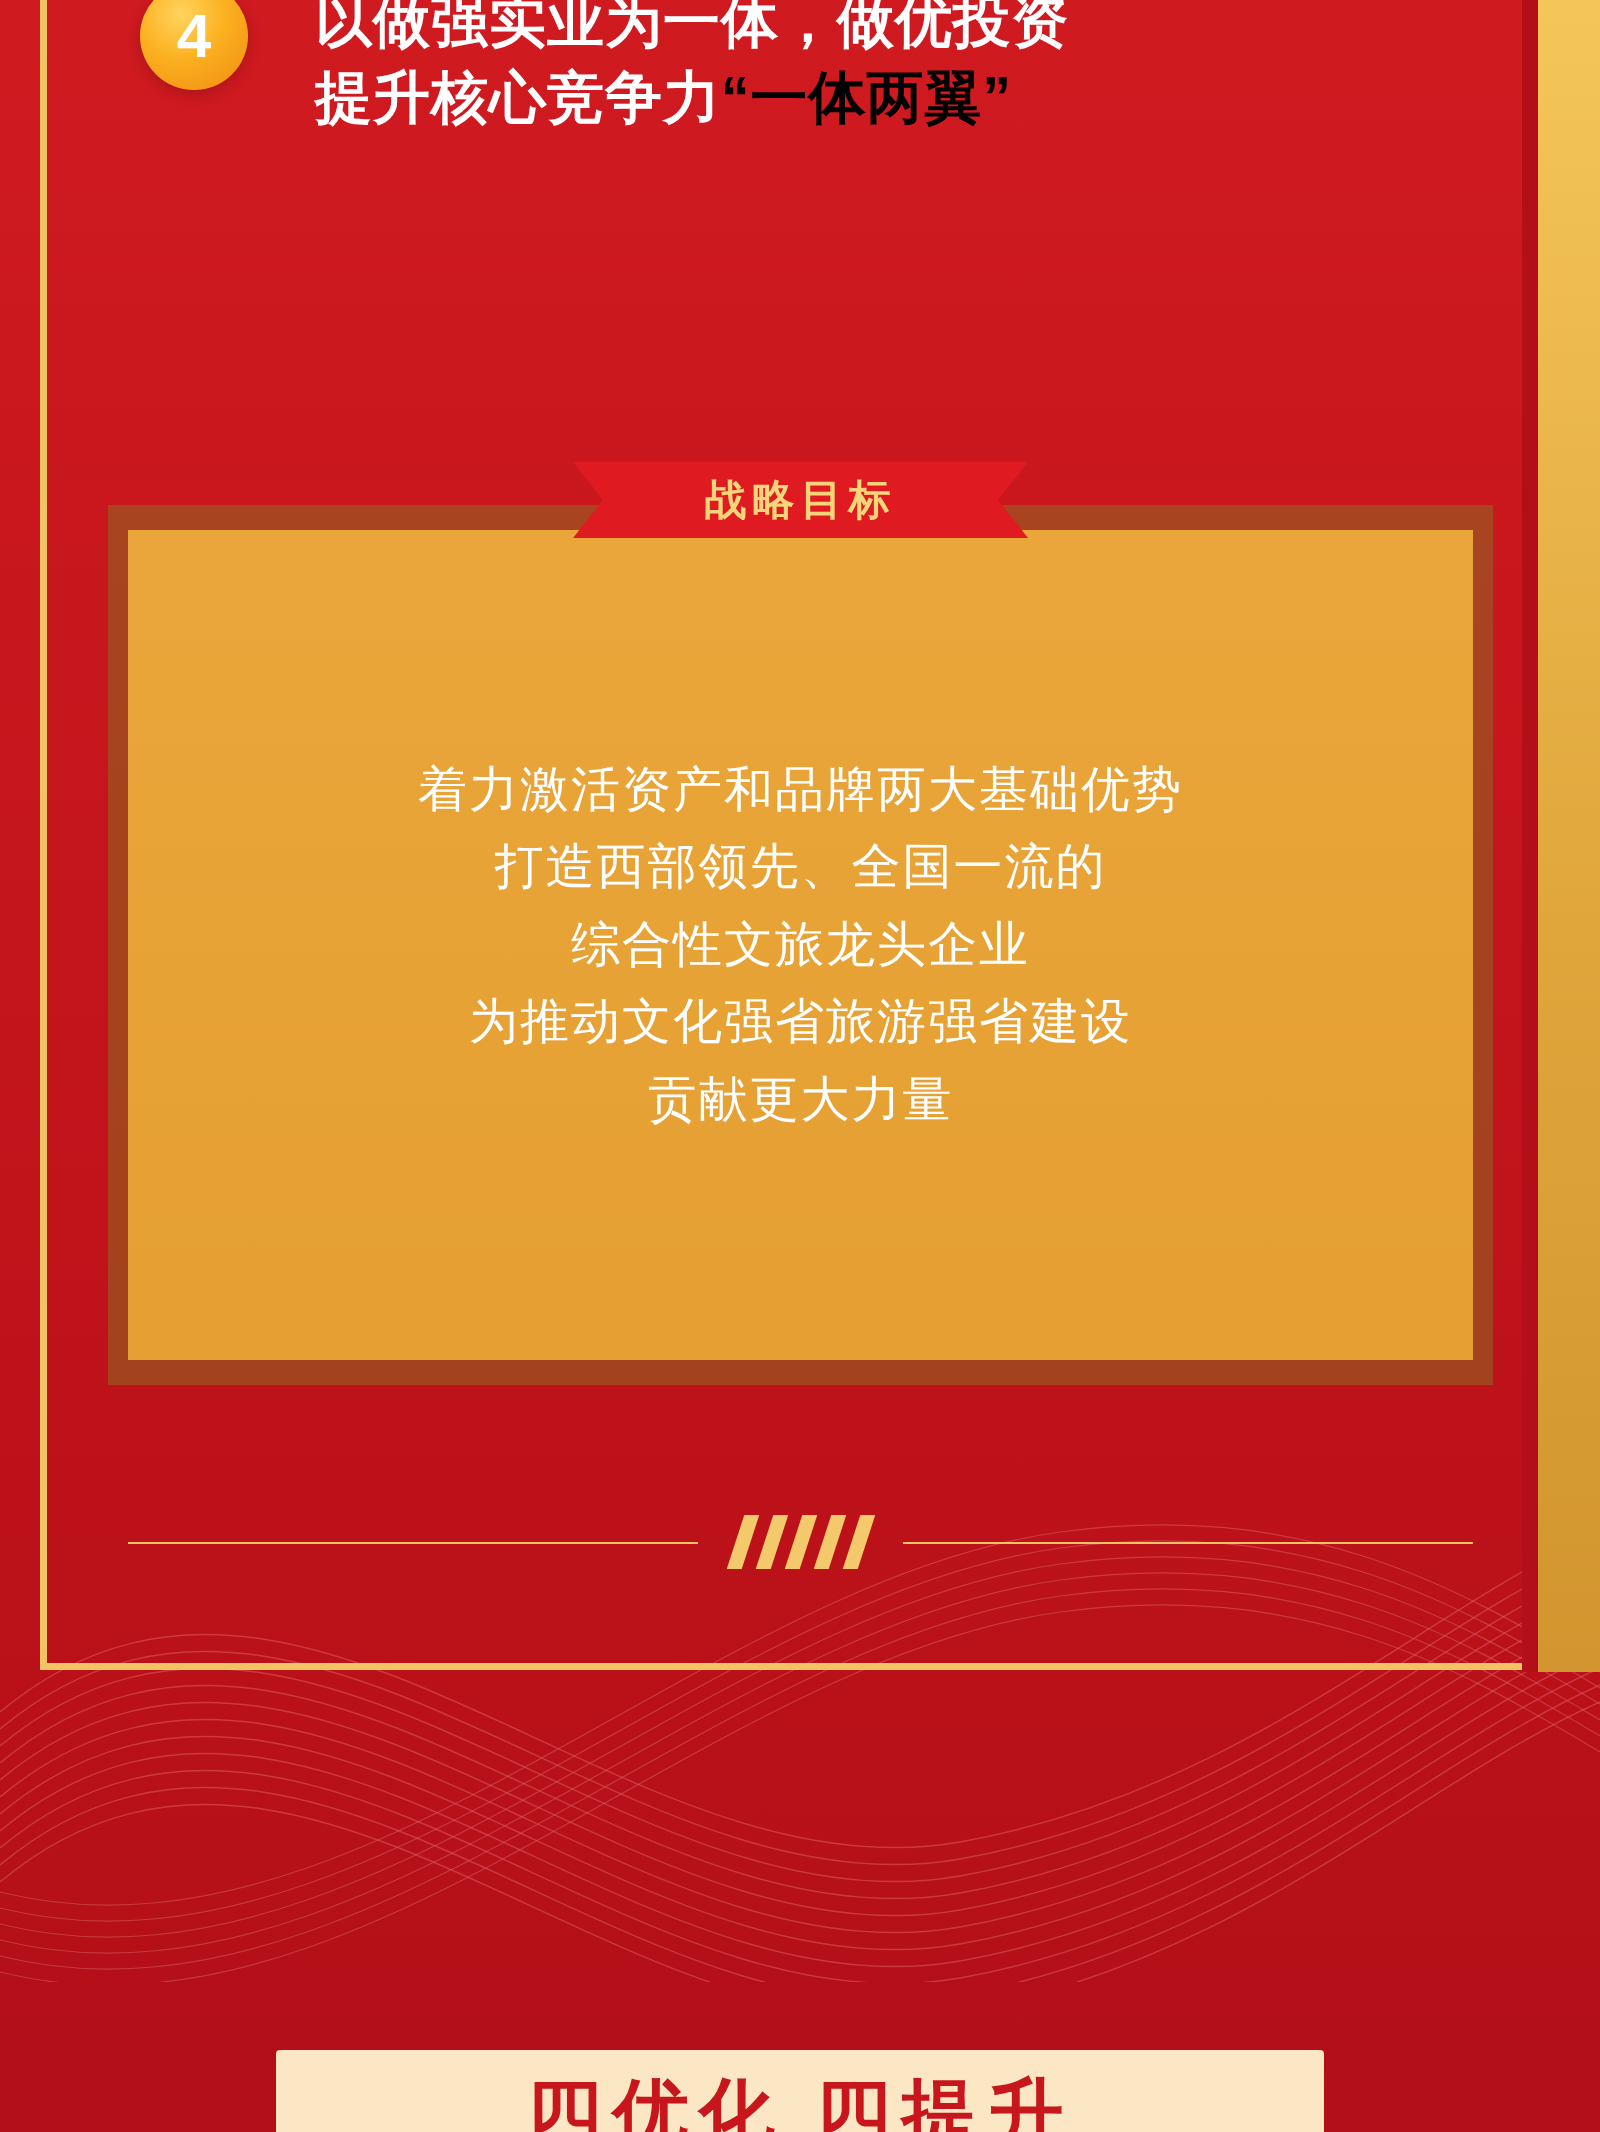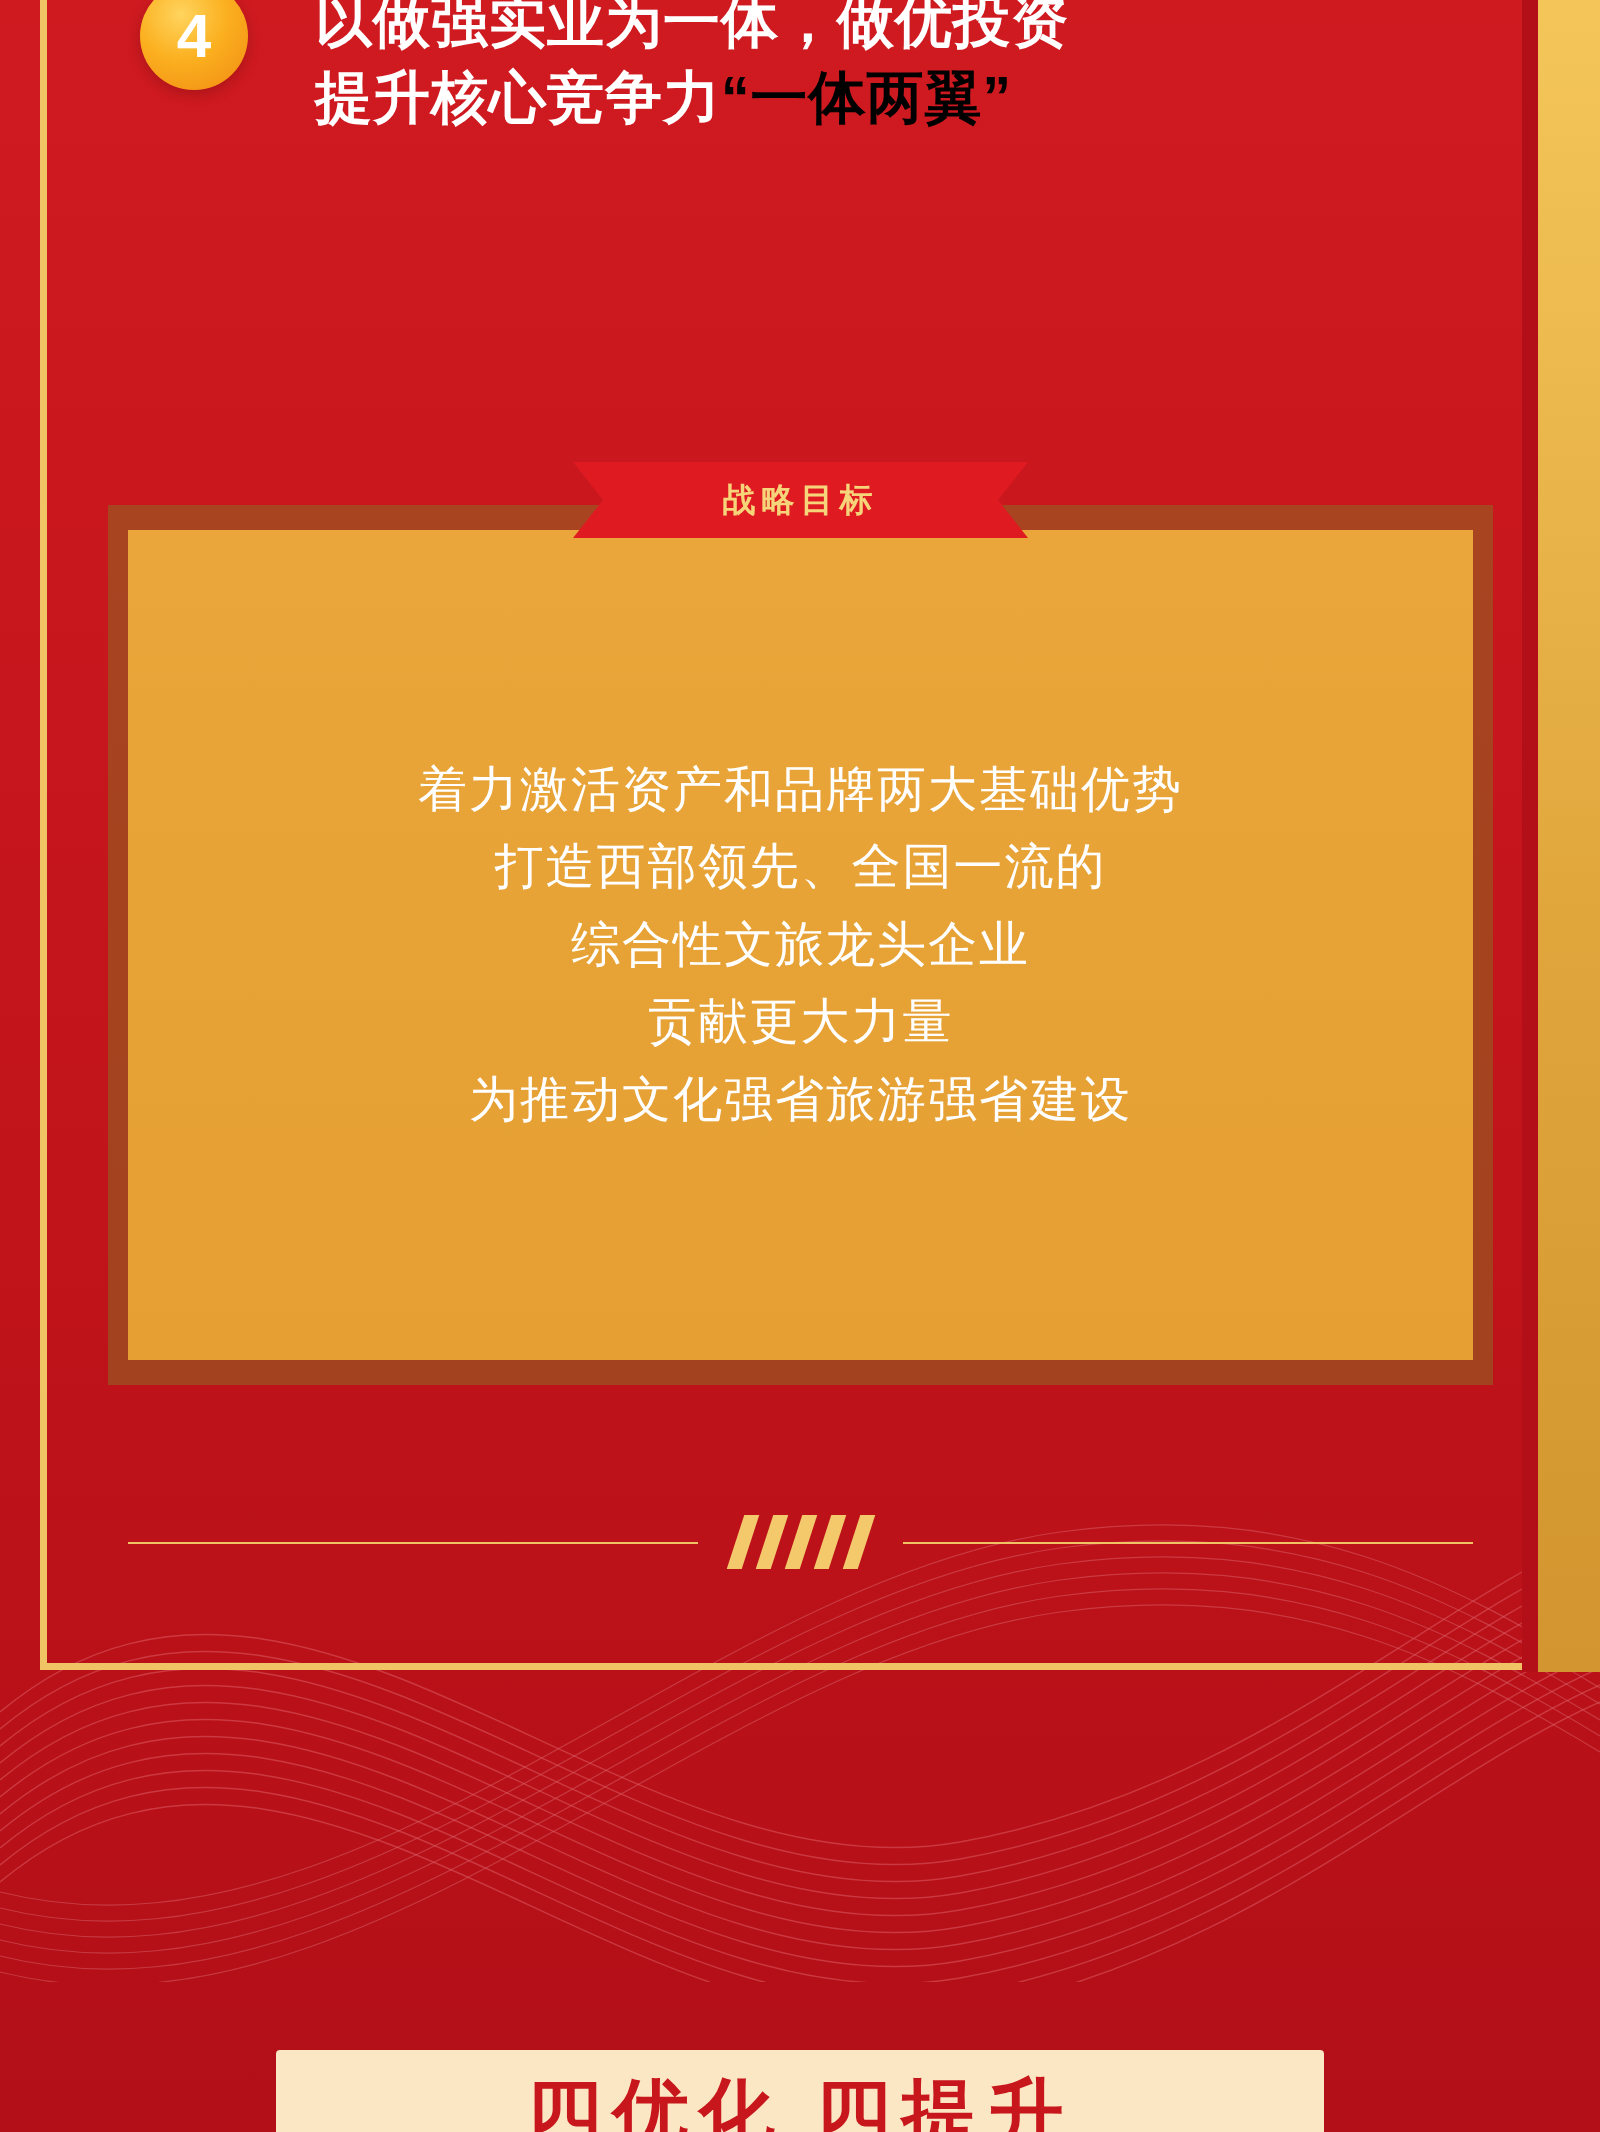--- a/index.html
+++ b/index.html
@@ -135,21 +135,21 @@
     width: 0; height: 0;
     border-top: 38px solid #df1b21;
     border-bottom: 38px solid #df1b21;
     border-right: 30px solid transparent;
   }
   .ribbon-text {
     position: absolute;
     left: 0; right: 0; top: 50%;
     transform: translateY(-50%);
     text-align: center;
-    font-size: 33px;
+    font-size: 42px;
     font-weight: bold;
     color: #f6d47a;
     letter-spacing: 6px;
     z-index: 3;
   }
 
   
   .card-shadow {
     position: absolute;
     left: 108px;
@@ -277,22 +277,22 @@
     <div class="title-line"><span>提升核心竞争力</span><span class="title-hl">“一体两翼”</span></div>
   </div>
 </div>
 
 <div class="card-shadow"></div>
 <div class="card">
   <div class="card-text">
     <div>着力激活资产和品牌两大基础优势</div>
     <div>打造西部领先、全国一流的</div>
     <div>综合性文旅龙头企业</div>
+    <div>为推动文化强省旅游强省建设</div>
     <div>贡献更大力量</div>
-    <div>为推动文化强省旅游强省建设</div>
   </div>
 </div>
 
 <div class="ribbon">
   <div class="ribbon-tail-l"></div>
   <div class="ribbon-tail-r"></div>
   <div class="ribbon-rect"></div>
   <div class="ribbon-text">战略目标</div>
 </div>
 

